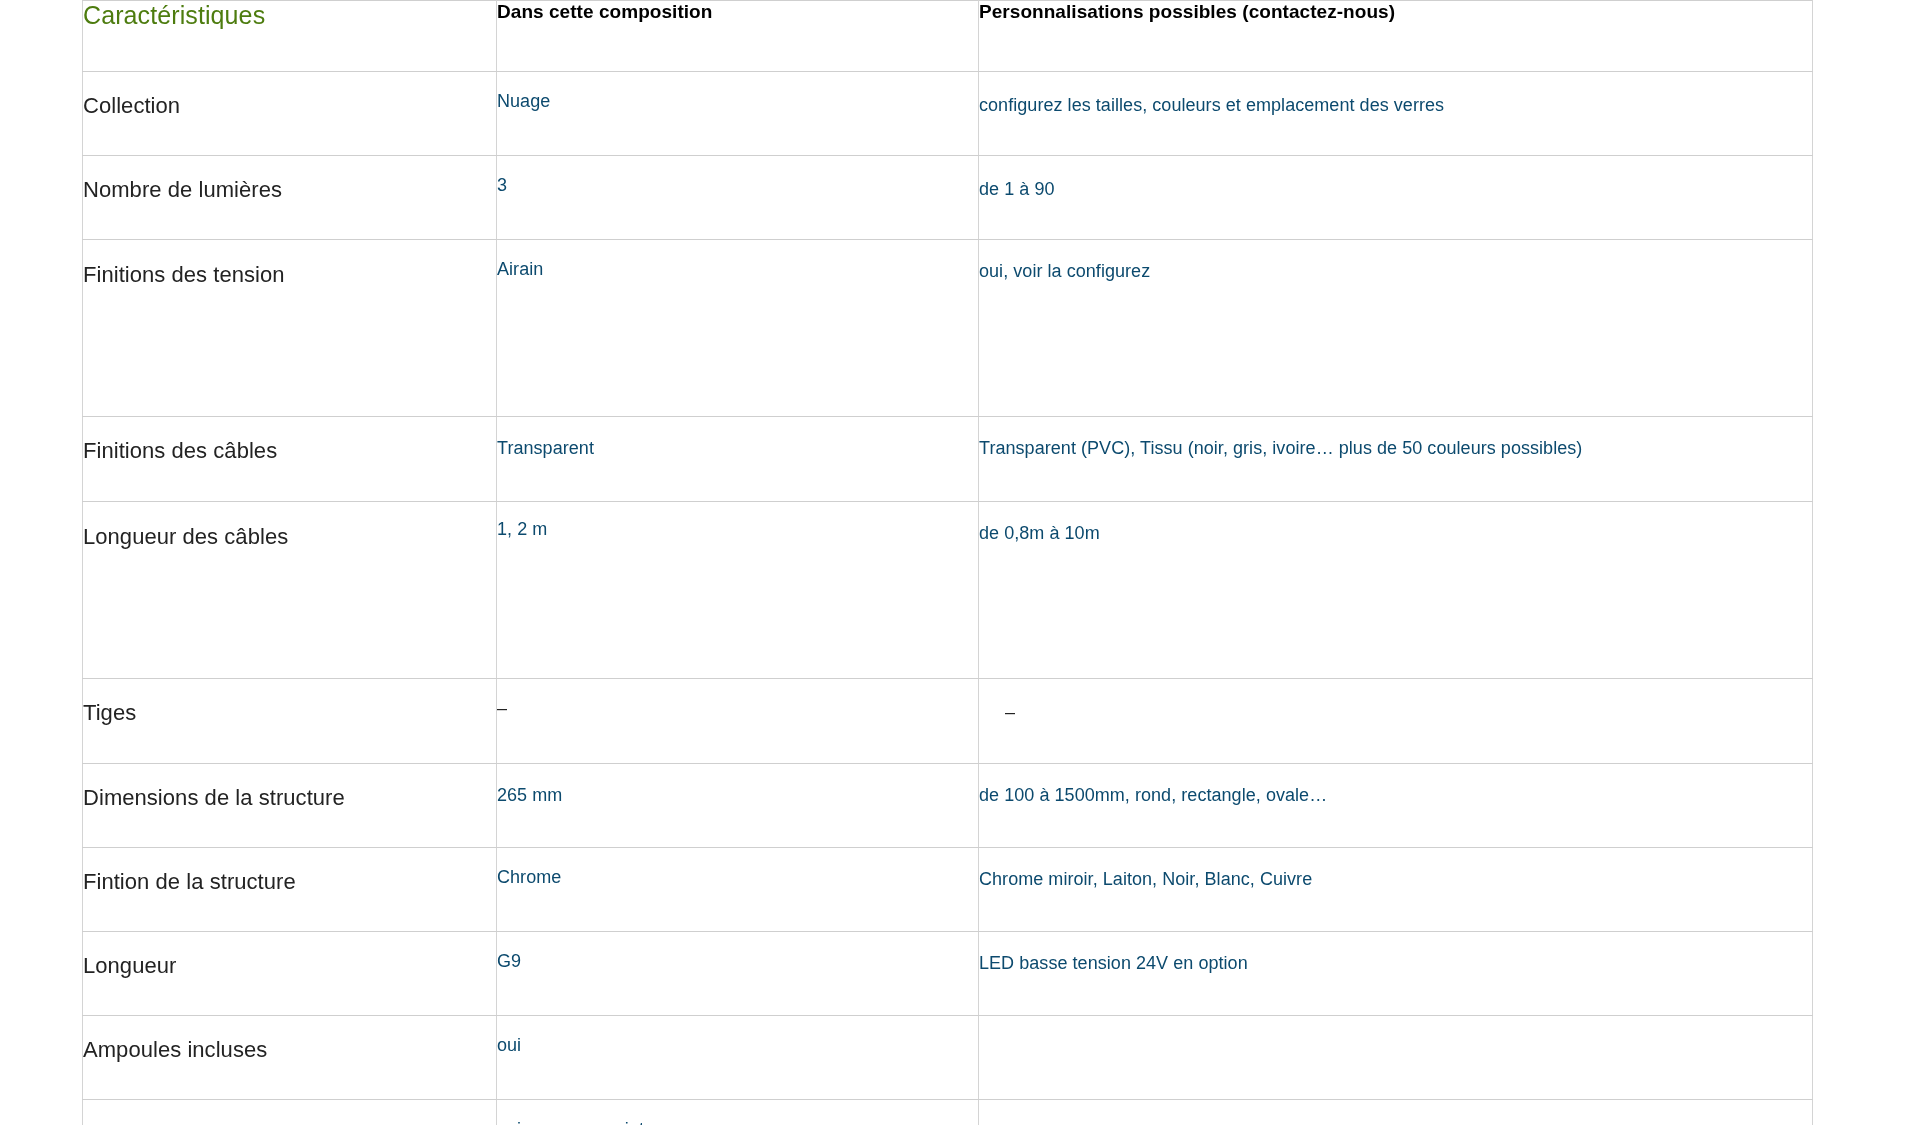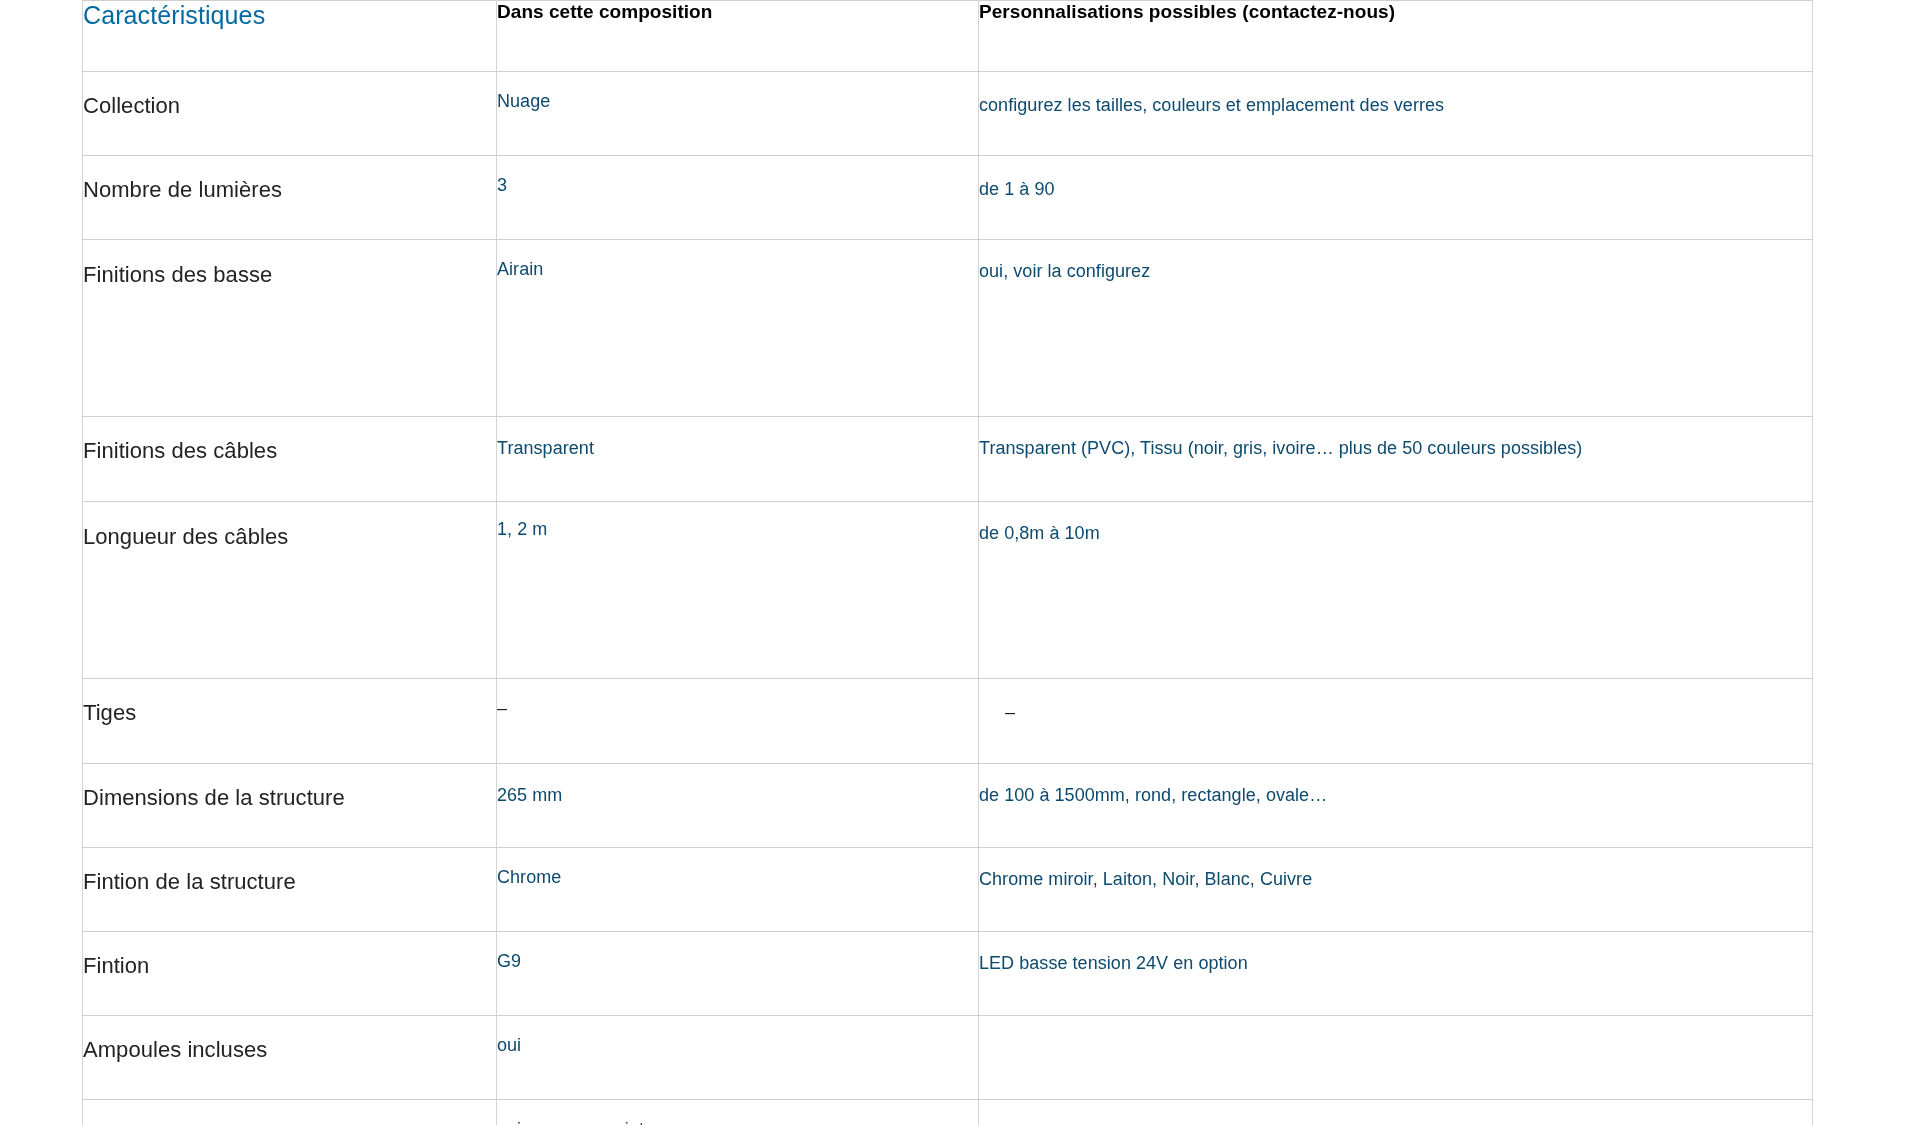--- a/index.html
+++ b/index.html
@@ -43,21 +43,21 @@
   }
 
   
   .hdr-row th {
     border-top: none;
     height: 70px;
   }
   .hdr-feature {
     font-size: 25px;
     font-weight: 400;
-    color: #0369a1;
+    color: #4d7c0f;
     letter-spacing: 0.1px;
     padding: 23px 0 0 18px;
   }
   .hdr-bold {
     font-size: 19px;
     font-weight: 700;
     color: #000000;
     letter-spacing: 0.05px;
     padding: 28px 0 0 18px;
   }
@@ -124,21 +124,21 @@
         <td class="cell-value nudge-dn">configurez les tailles, couleurs et emplacement des verres</td>
       </tr>
 
       <tr class="h-sm">
         <td class="cell-label">Nombre de lumières</td>
         <td class="cell-value nudge-up">3</td>
         <td class="cell-value nudge-dn">de 1 à 90</td>
       </tr>
 
       <tr class="h-lg">
-        <td class="cell-label">Finitions des basse</td>
+        <td class="cell-label">Finitions des tension</td>
         <td class="cell-value">Airain</td>
         <td class="cell-value nudge-dn">oui, voir la configurez</td>
       </tr>
 
       <tr class="h-md">
         <td class="cell-label">Finitions des câbles</td>
         <td class="cell-value">Transparent</td>
         <td class="cell-value">Transparent (PVC), Tissu (noir, gris, ivoire… plus de 50 couleurs possibles)</td>
       </tr>
 
@@ -160,21 +160,21 @@
         <td class="cell-value">de 100 à 1500mm, rond, rectangle, ovale…</td>
       </tr>
 
       <tr class="h-sm">
         <td class="cell-label">Fintion de la structure</td>
         <td class="cell-value nudge-up">Chrome</td>
         <td class="cell-value">Chrome miroir, Laiton, Noir, Blanc, Cuivre</td>
       </tr>
 
       <tr class="h-sm">
-        <td class="cell-label">Fintion</td>
+        <td class="cell-label">Longueur</td>
         <td class="cell-value nudge-up">G9</td>
         <td class="cell-value">LED basse tension 24V en option</td>
       </tr>
 
       <tr class="h-sm">
         <td class="cell-label">Ampoules incluses</td>
         <td class="cell-value nudge-up">oui</td>
         <td class="cell-value"></td>
       </tr>
 

